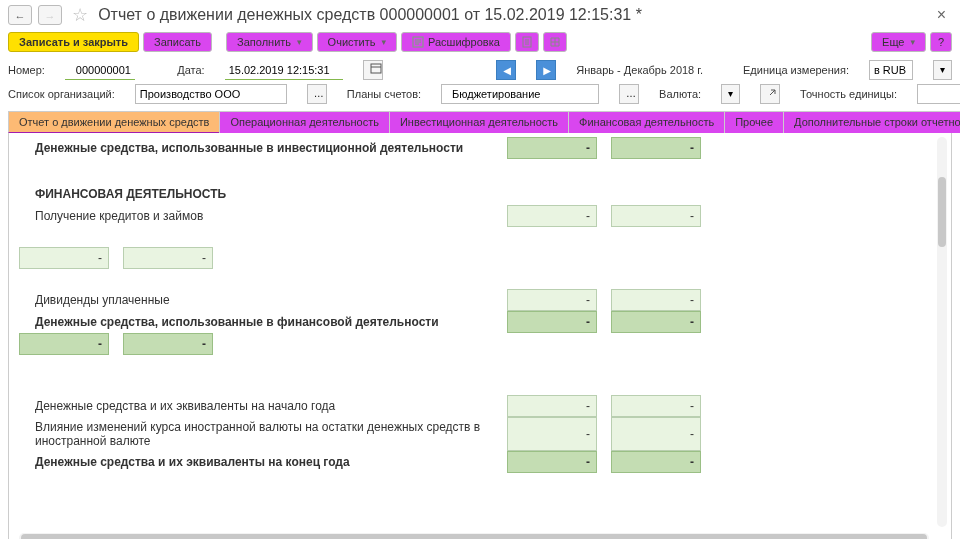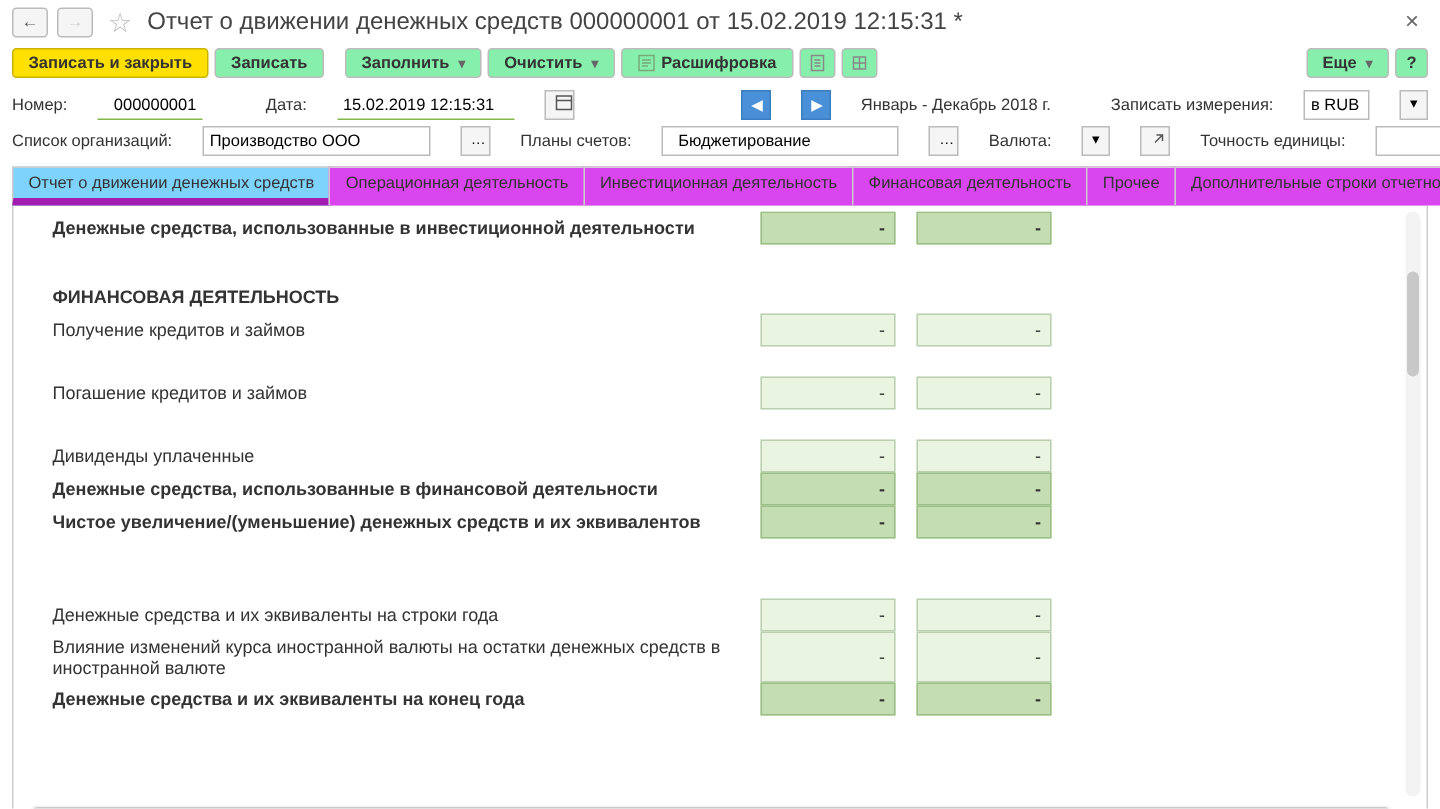--- a/index.html
+++ b/index.html
@@ -35,30 +35,29 @@
   .title { font-size: 16px; color: #444; flex: 1; }
   .close-x { font-size: 16px; color: #666; padding: 0 6px; cursor: pointer; }
   .toolbar {
     display: flex;
     align-items: center;
     padding: 2px 8px 6px;
     gap: 4px;
   }
   .btn {
     border: 1px solid #bbb;
-    background: #86efac;
+    background: #d946ef;
     padding: 3px 10px;
     border-radius: 3px;
     font-size: 11px;
     color: #333;
     white-space: nowrap;
     display: inline-flex;
     align-items: center;
     gap: 4px;
-    font-weight: bold;
   }
   .btn.yellow { background: #ffe000; border-color: #c9b300; font-weight: bold; }
   .btn.icon-only { padding: 3px 5px; min-width: 22px; justify-content: center; }
   .caret::after { content: '▾'; font-size: 9px; margin-left: 2px; color: #666; }
   .spacer { flex: 1; }
   .form-row {
     display: flex;
     align-items: center;
     padding: 2px 8px;
     gap: 20px;
@@ -103,21 +102,21 @@
     border: 1px solid #ccc;
     border-bottom: none;
     padding: 4px 10px 4px;
     font-size: 11px;
     background: #d946ef;
     margin-right: -1px;
     position: relative;
     top: 1px;
     white-space: nowrap;
   }
-  .tab.active { background: #7dd3fc; border-bottom: 5px solid #a21caf; }
+  .tab.active { background: #fdba74; border-bottom: 1px solid #a21caf; }
   .tab-body {
     border: 1px solid #ccc;
     border-top: none;
     margin: 0 8px;
     height: 415px;
     overflow: hidden;
     position: relative;
   }
   .report-area {
     position: absolute;
@@ -245,21 +244,21 @@
     <svg class="i" viewBox="0 0 12 12">
         <rect x="1" y="2" width="10" height="9" fill="none" stroke="#555"></rect>
         <path d="M1 5h10" stroke="#555"></path>
       </svg>
   </button>
   <span style="width:190px"></span>
   <button class="blue-sq">◀</button>
   <button class="blue-sq">▶</button>
   <span class="lbl">Январь - Декабрь 2018 г.</span>
   <div class="spacer"></div>
-  <span class="lbl">Записать измерения:</span>
+  <span class="lbl">Единица измерения:</span>
   <input class="inp" style="width: 44px;" value="в RUB">
   <button class="sel-btn">▾</button>
 </div>
 
 <div class="form-row">
   <span class="lbl">Список организаций:</span>
   <input class="inp" style="width: 160px;" value="Производство ООО">
   <button class="sel-btn">…</button>
   <span class="lbl">Планы счетов:</span>
   <input class="inp" style="width: 158px; padding-left: 10px;" value="Бюджетирование">
@@ -293,44 +292,42 @@
       </div>
       <div class="gap-row"></div>
       <div class="section-head">ФИНАНСОВАЯ ДЕЯТЕЛЬНОСТЬ</div>
       <div class="report-row">
         <div class="desc-col">Получение кредитов и займов</div>
         <div class="val-col">-</div>
         <div class="val-col">-</div>
       </div>
       <div class="gap-row"></div>
       <div class="report-row">
-        <div class="desc-col">Погашение кредитов и займов</div>
         <div class="val-col">-</div>
         <div class="val-col">-</div>
       </div>
       <div class="gap-row"></div>
       <div class="report-row">
         <div class="desc-col">Дивиденды уплаченные</div>
         <div class="val-col">-</div>
         <div class="val-col">-</div>
       </div>
       <div class="report-row bold">
         <div class="desc-col">Денежные средства, использованные в финансовой деятельности</div>
         <div class="val-col dark">-</div>
         <div class="val-col dark">-</div>
       </div>
       <div class="report-row bold">
-        <div class="desc-col">Чистое увеличение/(уменьшение) денежных средств и их эквивалентов</div>
-        <div class="val-col dark">-</div>
-        <div class="val-col dark">-</div>
-      </div>
-      <div class="gap-row"></div>
-      <div class="gap-row"></div>
-      <div class="report-row">
-        <div class="desc-col">Денежные средства и их эквиваленты на строки года</div>
+        <div class="val-col dark">-</div>
+        <div class="val-col dark">-</div>
+      </div>
+      <div class="gap-row"></div>
+      <div class="gap-row"></div>
+      <div class="report-row">
+        <div class="desc-col">Денежные средства и их эквиваленты на начало года</div>
         <div class="val-col">-</div>
         <div class="val-col">-</div>
       </div>
       <div class="report-row">
         <div class="desc-col">Влияние изменений курса иностранной валюты на остатки денежных средств в иностранной валюте</div>
         <div class="val-col">-</div>
         <div class="val-col">-</div>
       </div>
       <div class="report-row bold">
         <div class="desc-col">Денежные средства и их эквиваленты на конец года</div>

